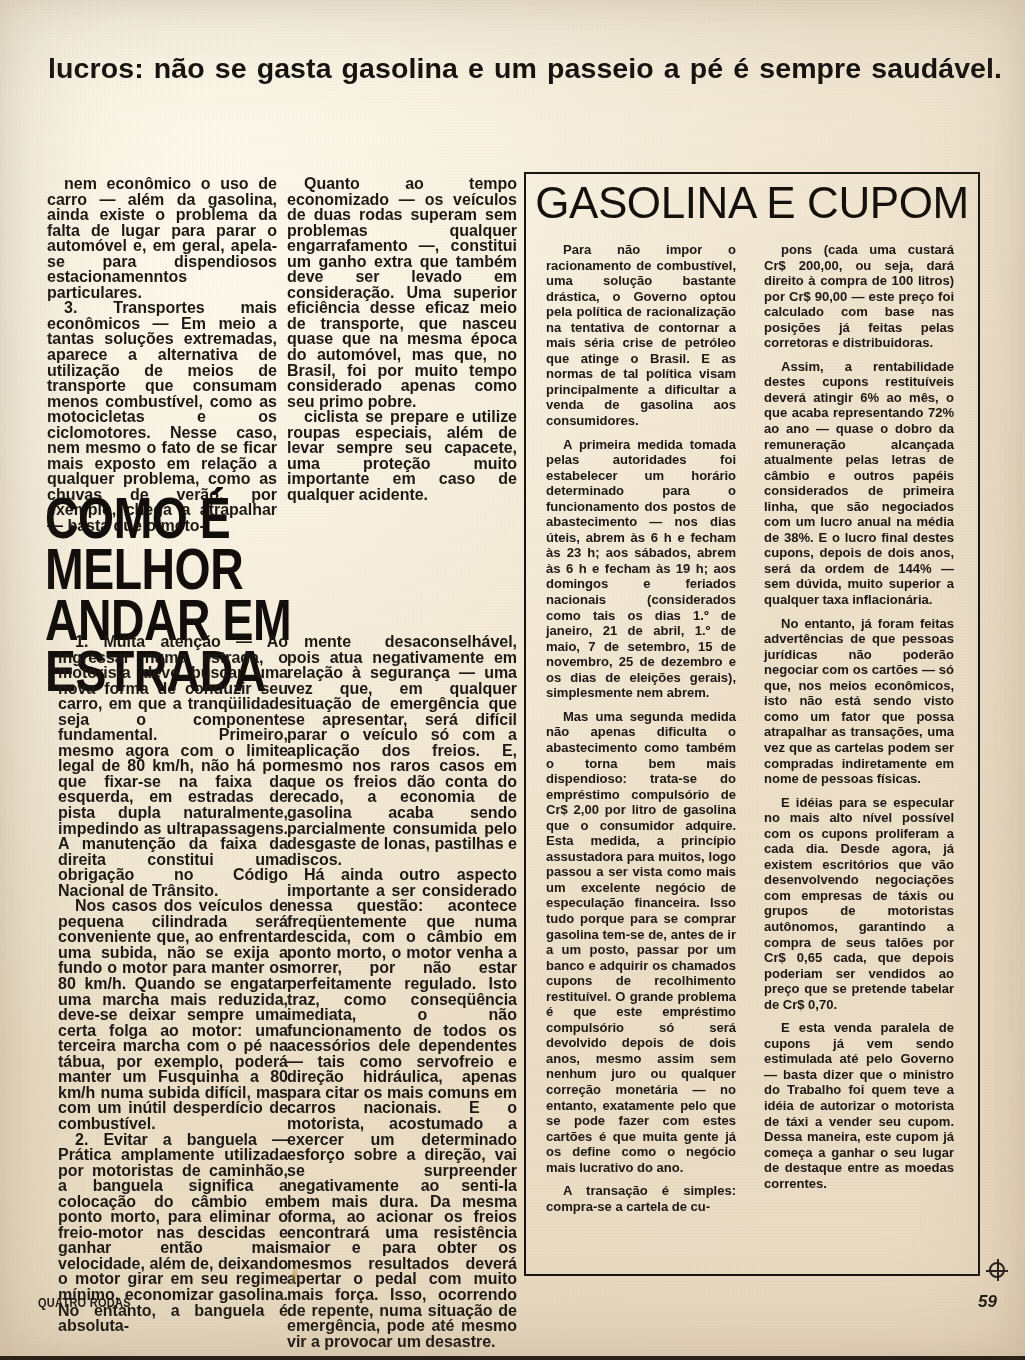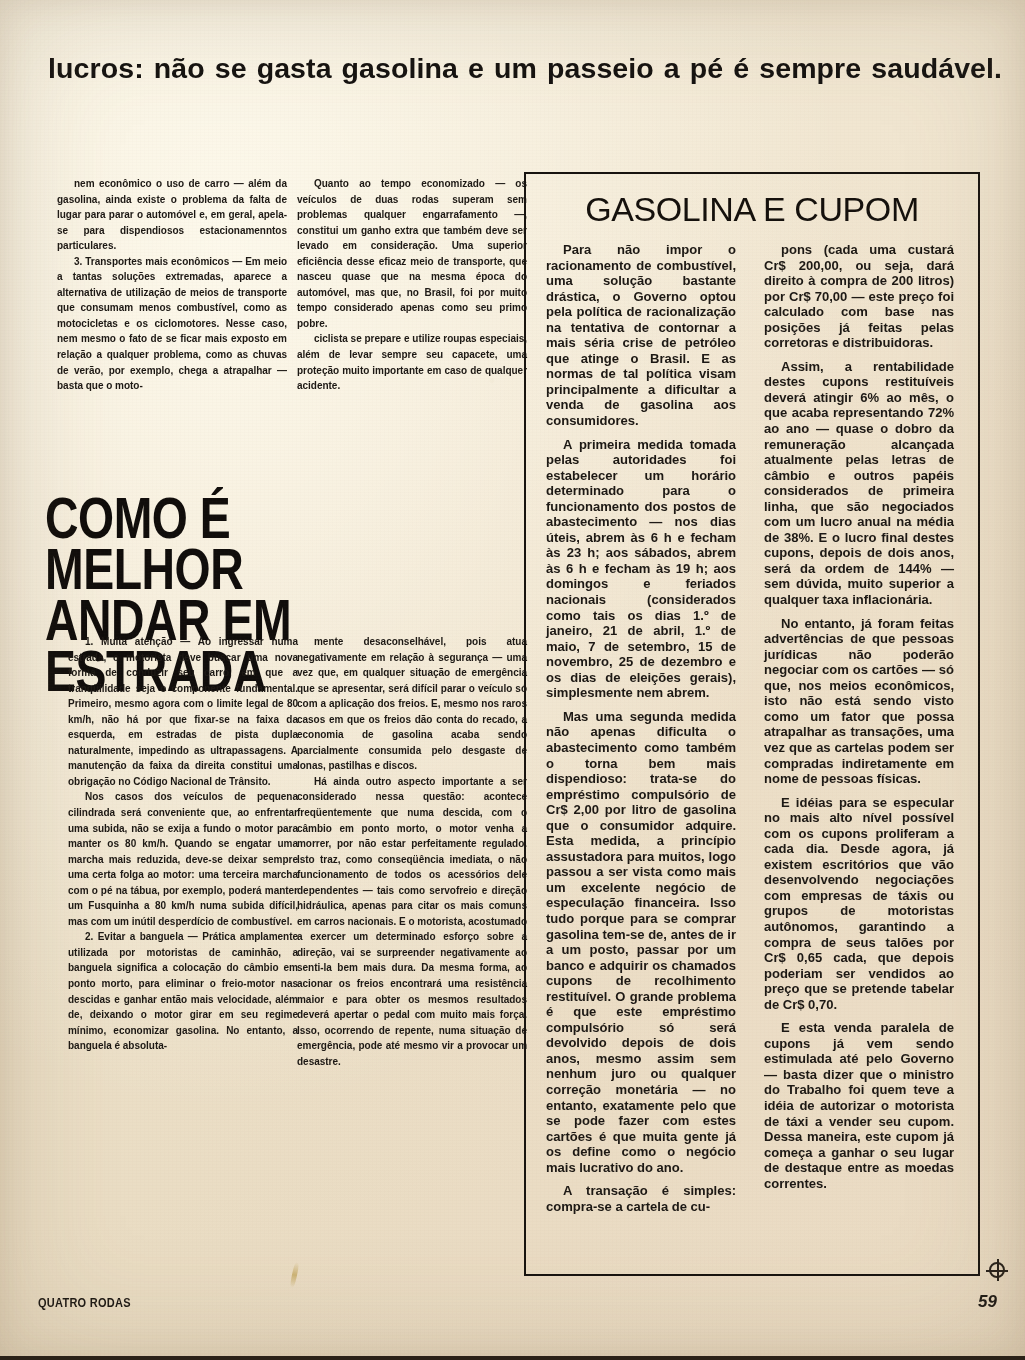--- a/index.html
+++ b/index.html
@@ -53,28 +53,27 @@
     letter-spacing: .1px;
     word-spacing: 2px;
     color: #141210;
     line-height: 1.15;
     white-space: nowrap;
   }
 
   
   .col {
     position: absolute;
-    font-size: 10px;
+    font-size: 16px;
     line-height: 15.55px;
     text-align: justify;
     text-justify: inter-word;
     font-weight: 700;
     color: #1c1814;
     letter-spacing: -0.02px;
-    margin-left: 10px;
   }
   .col p { margin: 0; text-indent: 17px; }
 
   #col1 { left: 47px;  top: 176px; width: 230px; }
   #col2 { left: 287px; top: 176px; width: 230px; }
 
   #col3 { left: 58px;  top: 634px; width: 230px; }
   #col4 { left: 287px; top: 634px; width: 230px; }
 
   
@@ -100,24 +99,24 @@
     left: 524px;
     top: 172px;
     width: 456px;
     height: 1104px;
     border: 2.5px solid #17130f;
     box-sizing: border-box;
   }
   .box-title {
     position: absolute;
     left: 524px;
-    top: 190px;
+    top: 178px;
     width: 456px;
     text-align: center;
-    font-size: 34px;
+    font-size: 44px;
     font-weight: 400;
     letter-spacing: -0.4px;
     color: #14100c;
     transform: scaleX(1.0);
   }
   .boxcol {
     position: absolute;
     font-size: 13.05px;
     line-height: 15.55px;
     text-align: justify;
@@ -222,21 +221,21 @@
   <div class="box-title">GASOLINA E CUPOM</div>
 
   <div class="boxcol" id="bcol1">
     <p>Para não impor o racionamento de combustível, uma solução bastante drástica, o Governo optou pela política de racionalização na tentativa de contornar a mais séria crise de petróleo que atinge o Brasil. E as normas de tal política visam principalmente a dificultar a venda de gasolina aos consumidores.</p>
     <p>A primeira medida tomada pelas autoridades foi estabelecer um horário determinado para o funcionamento dos postos de abastecimento — nos dias úteis, abrem às 6 h e fecham às 23 h; aos sábados, abrem às 6 h e fecham às 19 h; aos domingos e feriados nacionais (considerados como tais os dias 1.º de janeiro, 21 de abril, 1.º de maio, 7 de setembro, 15 de novembro, 25 de dezembro e os dias de eleições gerais), simplesmente nem abrem.</p>
     <p>Mas uma segunda medida não apenas dificulta o abastecimento como também o torna bem mais dispendioso: trata-se do empréstimo compulsório de Cr$ 2,00 por litro de gasolina que o consumidor adquire. Esta medida, a princípio assustadora para muitos, logo passou a ser vista como mais um excelente negócio de especulação financeira. Isso tudo porque para se comprar gasolina tem-se de, antes de ir a um posto, passar por um banco e adquirir os chamados cupons de recolhimento restituível. O grande problema é que este empréstimo compulsório só será devolvido depois de dois anos, mesmo assim sem nenhum juro ou qualquer correção monetária — no entanto, exatamente pelo que se pode fazer com estes cartões é que muita gente já os define como o negócio mais lucrativo do ano.</p>
     <p>A transação é simples: compra-se a cartela de cu-</p>
   </div>
 
   <div class="boxcol" id="bcol2">
-    <p>pons (cada uma custará Cr$ 200,00, ou seja, dará direito à compra de 200 litros) por Cr$ 70,00 — este preço foi calculado com base nas posições já feitas pelas corretoras e distribuidoras.</p>
+    <p>pons (cada uma custará Cr$ 200,00, ou seja, dará direito à compra de 100 litros) por Cr$ 90,00 — este preço foi calculado com base nas posições já feitas pelas corretoras e distribuidoras.</p>
     <p>Assim, a rentabilidade destes cupons restituíveis deverá atingir 6% ao mês, o que acaba representando 72% ao ano — quase o dobro da remuneração alcançada atualmente pelas letras de câmbio e outros papéis considerados de primeira linha, que são negociados com um lucro anual na média de 38%. E o lucro final destes cupons, depois de dois anos, será da ordem de 144% — sem dúvida, muito superior a qualquer taxa inflacionária.</p>
     <p>No entanto, já foram feitas advertências de que pessoas jurídicas não poderão negociar com os cartões — só que, nos meios econômicos, isto não está sendo visto como um fator que possa atrapalhar as transações, uma vez que as cartelas podem ser compradas indiretamente em nome de pessoas físicas.</p>
     <p>E idéias para se especular no mais alto nível possível com os cupons proliferam a cada dia. Desde agora, já existem escritórios que vão desenvolvendo negociações com empresas de táxis ou grupos de motoristas autônomos, garantindo a compra de seus talões por Cr$ 0,65 cada, que depois poderiam ser vendidos ao preço que se pretende tabelar de Cr$ 0,70.</p>
     <p>E esta venda paralela de cupons já vem sendo estimulada até pelo Governo — basta dizer que o ministro do Trabalho foi quem teve a idéia de autorizar o motorista de táxi a vender seu cupom. Dessa maneira, este cupom já começa a ganhar o seu lugar de destaque entre as moedas correntes.</p>
   </div>
 
   <div class="reg-mark"></div>
   <div class="streak"></div>
 
   <div class="foot-left">QUATRO RODAS</div>

